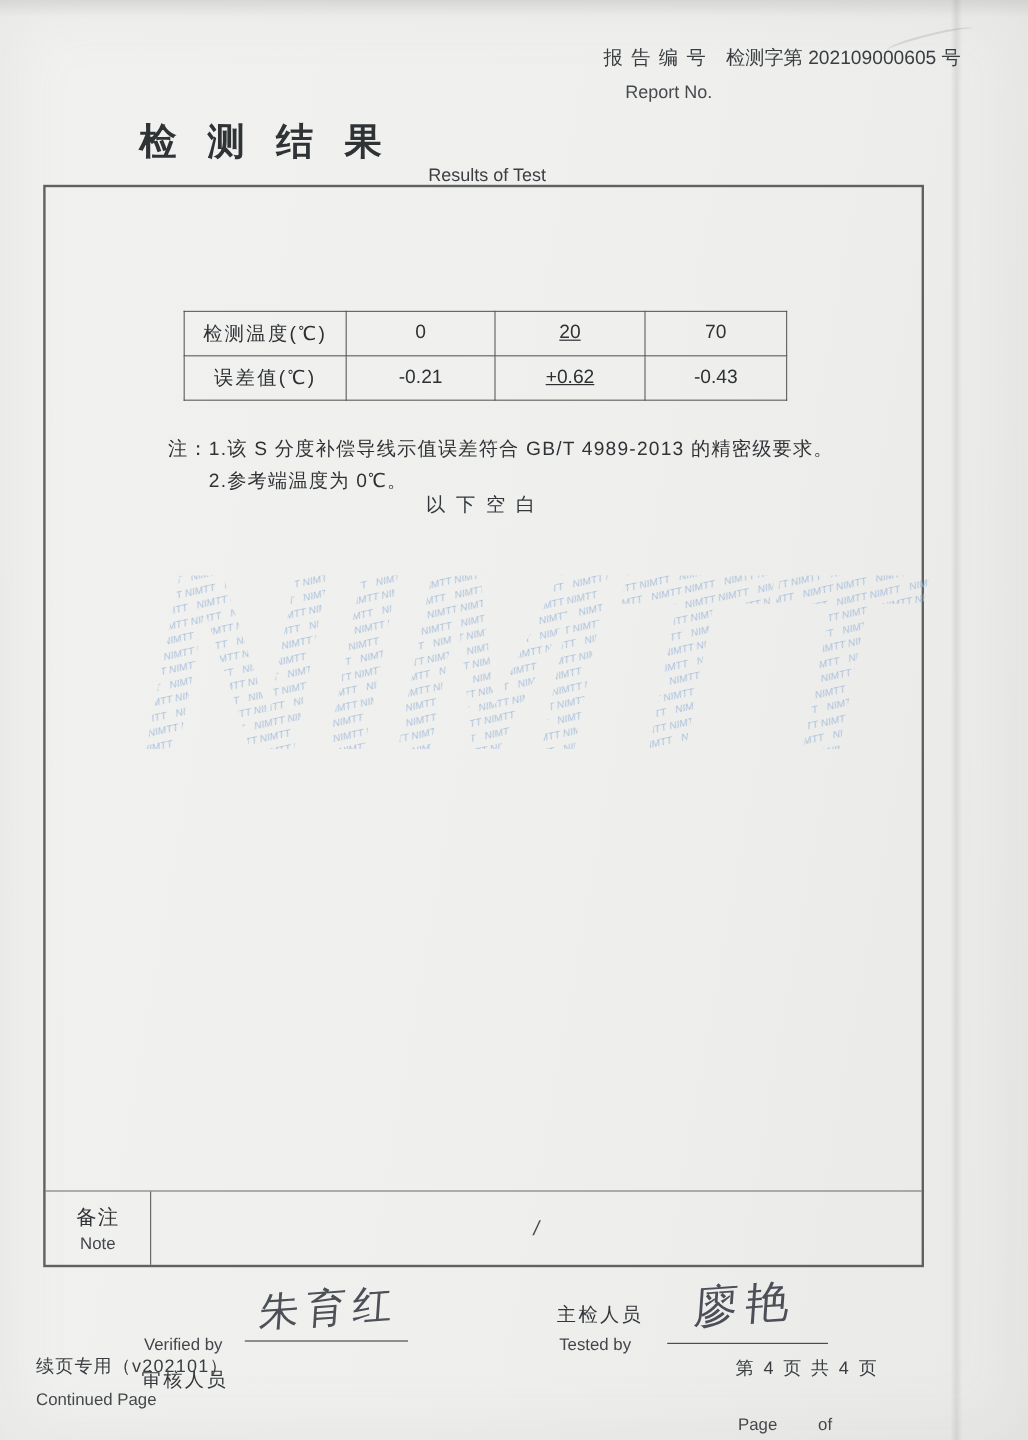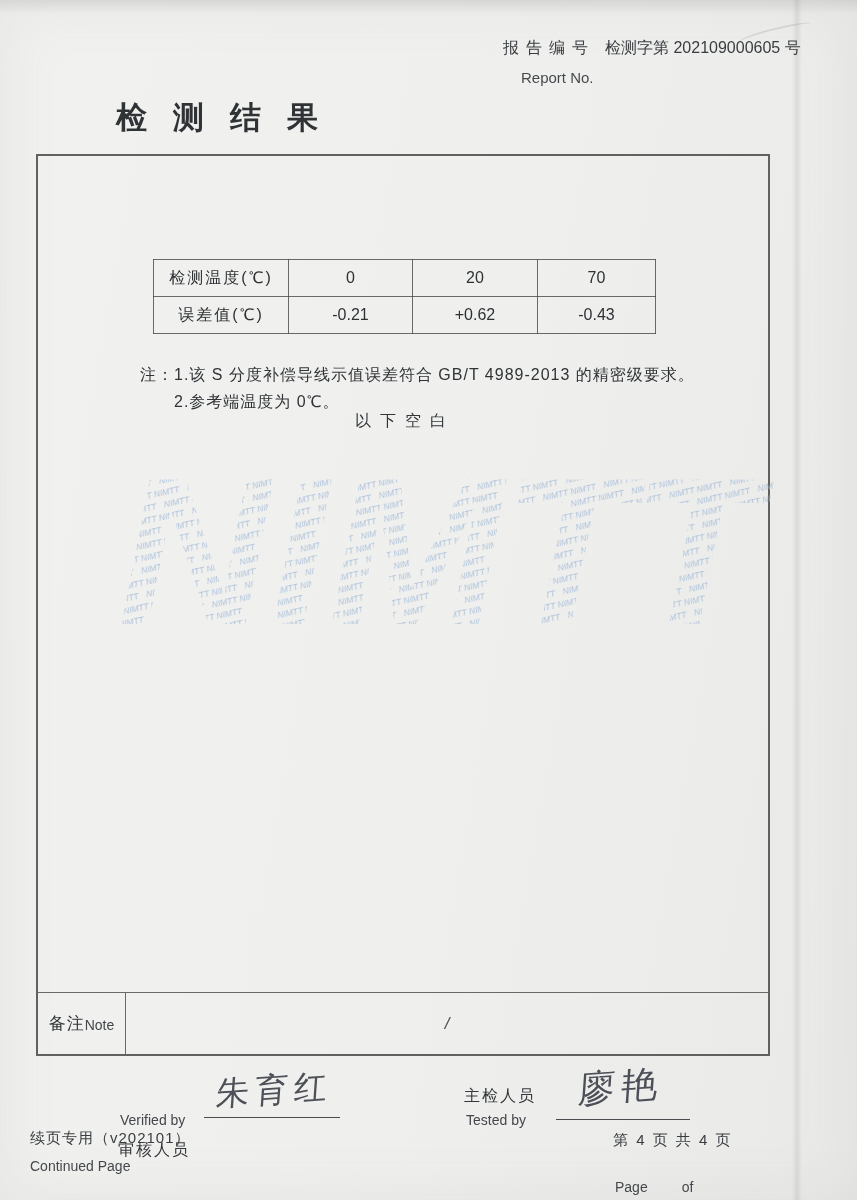--- a/index.html
+++ b/index.html
@@ -36,39 +36,39 @@
 
   
   .main-box { position:absolute; left:36px; top:154px; width:734px; height:902px;
     border:2px solid rgba(70,73,70,.85); }
 
   
   .result-table { position:absolute; left:115px; top:103px; border-collapse:collapse;border-radius:32px; }
   .result-table td { border:1.5px solid rgba(70,73,70,.8); height:37px; text-align:center;
     font-size:16px; color:#2e3134; background:transparent; }
   .c0 { width:135px; letter-spacing:2px; }
-  .c1 { width:124px; } .c2 { width:125px; } .c3 { width:118px; }
+  .c1 { width:124px; } .c2 { width:125px;text-decoration:underline; } .c3 { width:118px; }
 
   
   .notes { position:absolute; left:102px; top:205px; display:flex; font-size:16px;
     line-height:27px; color:#303336; letter-spacing:1px; }
   .notes-prefix { white-space:nowrap; }
   .blank-marker { position:absolute; left:0; top:255px; width:734px; text-align:center;
     font-size:16px; letter-spacing:9px; color:#33363a; }
 
   
   .watermark { position:absolute; left:72px; top:268px; overflow:visible; opacity:.92; }
   .wm-small { font:italic 8.5px "Liberation Sans", sans-serif; fill:#a5bbd8; }
   .wm-big  { font-family:"Liberation Sans", sans-serif; font-style:italic; font-weight:bold; }
 
   
   .note-row { position:absolute; left:0; bottom:0; width:730px; height:62px;
     border-top:1.5px solid rgba(70,73,70,.8); display:flex; }
   .note-label { width:88px; border-right:1.5px solid rgba(70,73,70,.8);
-    display:flex; align-items:center; justify-content:center; }
+    display:flex; flex-direction:column; align-items:center; justify-content:center; }
   .note-label .cn { font-size:17px; letter-spacing:1px; color:#303336; }
   .note-label .en { margin-top:2px; font-size:14px; color:#43464a; }
   .note-content { flex:1; display:flex; align-items:center; justify-content:center;
     font-size:17px; color:#4a4d50; font-style:italic; }
 
   
   .sig-label-cn { position:absolute; font-size:16px; letter-spacing:2px; color:#34373a; }
   .sig-label-en { position:absolute; font-size:14px; color:#43464a; }
   .sig-underline { position:absolute; border-bottom:1.5px solid #4a4d50; }
   .sig-name { position:absolute; font-size:33px; color:#383a44;
@@ -91,20 +91,21 @@
   <div class="crease-corner"></div>
 
   <div class="hdr-right">
     <div class="repno-line">
       <span class="repno-label">报告编号</span><span>检测字第 202109000605 号</span>
     </div>
     <div class="repno-en">Report No.</div>
   </div>
 
   <div class="title-cn">检测结果</div>
+  <div class="title-en">Results of Test</div>
 
   <div class="main-box">
 
     <table class="result-table">
       <tbody>
           <tr>
         <td class="c0">检测温度(℃)</td>
         <td class="c1">0</td>
         <td class="c2">20</td>
         <td class="c3">70</td>

